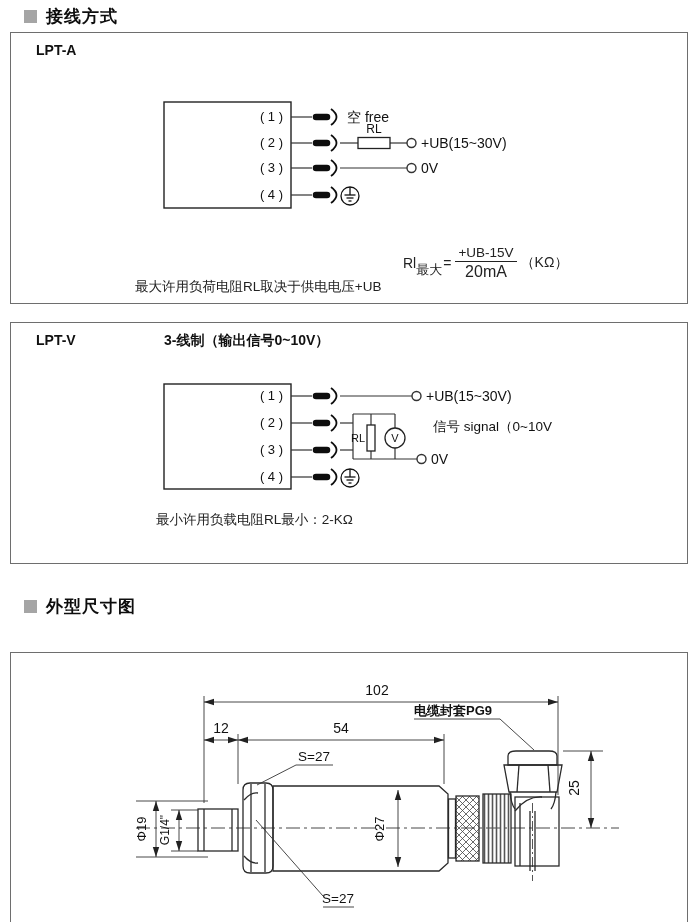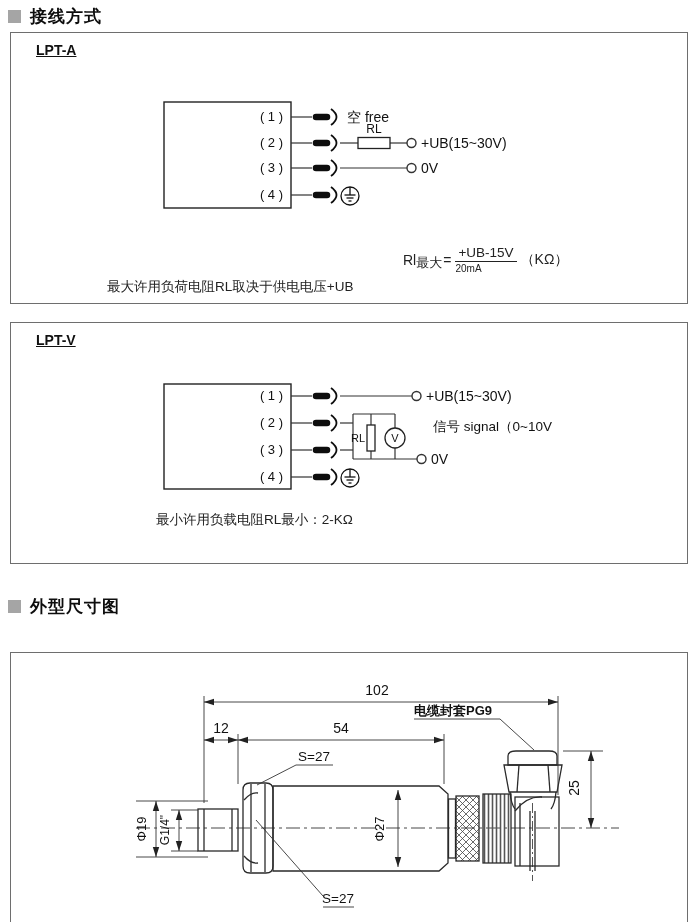--- a/index.html
+++ b/index.html
@@ -1,34 +1,34 @@
 <!DOCTYPE html>
 <html><head>
 <meta charset="utf-8">
 <style>
   html,body{margin:0;padding:0;background:#ffffff;}
   .page{
     position:relative;width:700px;height:922px;background:#fff;
     font-family:"Liberation Sans","DejaVu Sans",sans-serif;color:#111;
     overflow:hidden;
   }
-  .sec-header{position:absolute;left:8px;display:flex;align-items:center;}
+  .sec-header{position:absolute;left:24px;display:flex;align-items:center;}
   .sec-header .sq{width:13px;height:13px;background:#a5a5a5;margin-right:9px;flex:0 0 auto;}
   .sec-header .t{font-size:17px;font-weight:bold;letter-spacing:1px;color:#0d0d0d;}
   .panel{position:absolute;left:10px;width:678px;border:1.5px solid #6e6e6e;background:#fff;box-sizing:border-box;}
-  .panel .model{position:absolute;left:25px;top:9px;font-size:14px;font-weight:bold;text-decoration:underline;}
+  .panel .model{position:absolute;left:25px;top:9px;font-size:14px;font-weight:bold;}
   .panel .subtitle{position:absolute;left:153px;top:9px;font-size:14px;font-weight:bold;}
   .panel svg{position:absolute;left:0;top:0;}
   svg text{font-family:"Liberation Sans","DejaVu Sans",sans-serif;fill:#111;}
   .note{position:absolute;font-size:13.5px;color:#222;white-space:nowrap;}
   .formula{position:absolute;display:flex;align-items:center;font-size:14px;color:#222;white-space:nowrap;}
   .formula sub{font-size:13px;align-self:flex-end;margin:0 1px 2px 0;}
-  .frac{display:inline-flex;flex-direction:column;margin:0 4px;}
+  .frac{display:inline-flex;flex-direction:column;align-items:center;margin:0 4px;}
   .frac .num{font-size:13.5px;border-bottom:1.3px solid #222;padding:0 3px 1px 3px;}
-  .frac .den{font-size:10px;padding-top:1px;}
+  .frac .den{font-size:16px;padding-top:1px;}
 </style>
 </head>
 <body>
 
 <div class="page">
 
   <div class="sec-header" style="top:5px;">
     <span class="sq"></span>
     <span class="t">接线方式</span>
   </div>
@@ -83,35 +83,36 @@
 
       <g transform="translate(339,163)" stroke="#111" stroke-width="1.3" fill="none">
         <circle cx="0" cy="0" r="9"></circle>
         <line x1="0" y1="-9" x2="0" y2="-1"></line>
         <line x1="-5.5" y1="-1" x2="5.5" y2="-1"></line>
         <line x1="-3.5" y1="2" x2="3.5" y2="2"></line>
         <line x1="-1.5" y1="5" x2="1.5" y2="5"></line>
       </g>
     </svg>
 
-    <div class="note" style="left:96px;top:245px;">最大许用负荷电阻RL取决于供电电压+UB</div>
+    <div class="note" style="left:124px;top:245px;">最大许用负荷电阻RL取决于供电电压+UB</div>
     <div class="formula" style="left:392px;top:212px;">
       <span>Rl</span>
         <sub>最大</sub>
         <span>=</span>
       <span class="frac">
         <span class="num">+UB-15V</span>
         <span class="den">20mA</span>
       </span>
       <span>（KΩ）</span>
     </div>
   </div>
 
   <div class="panel" style="top:322px;height:242px;">
     <div class="model">LPT-V</div>
+    <div class="subtitle">3-线制（输出信号0~10V）</div>
 
     <svg width="678" height="239" viewBox="0 0 678 239">
       <rect x="153" y="61" width="127" height="105" fill="none" stroke="#222" stroke-width="1.4"></rect>
       <g font-size="13" text-anchor="end">
         <text x="272" y="77">( 1 )</text>
         <text x="272" y="104">( 2 )</text>
         <text x="272" y="131">( 3 )</text>
         <text x="272" y="158">( 4 )</text>
       </g>
       <g stroke="#333" stroke-width="1.2">

